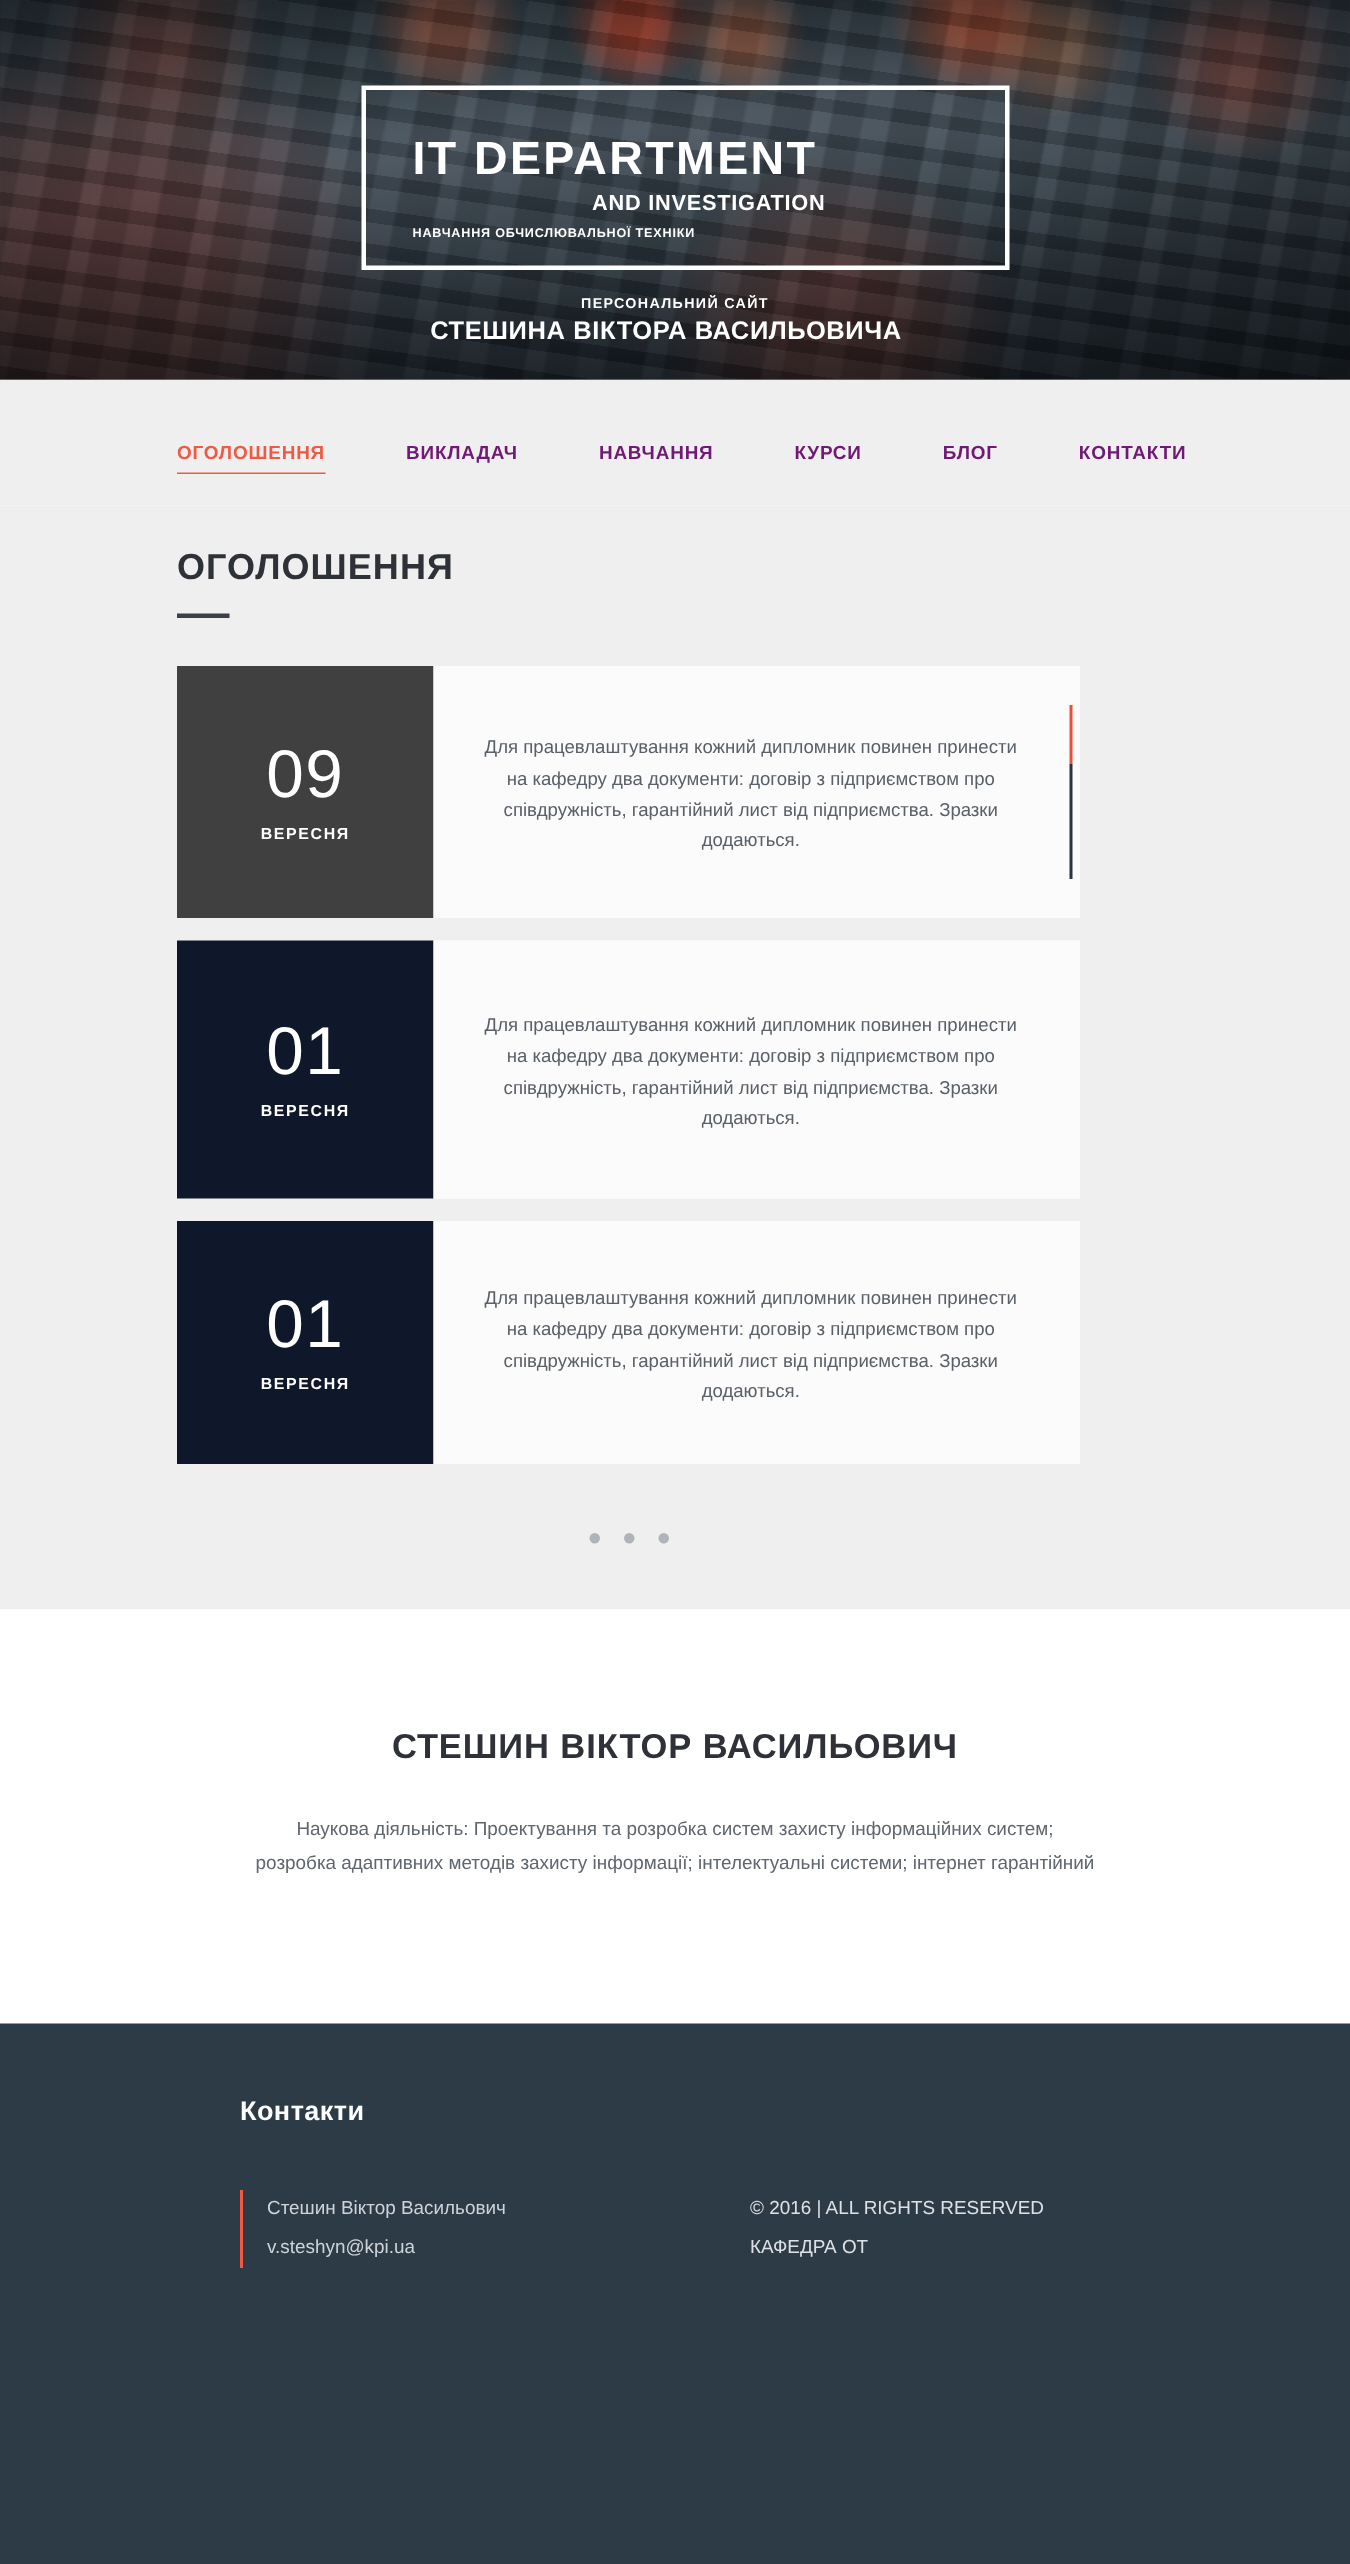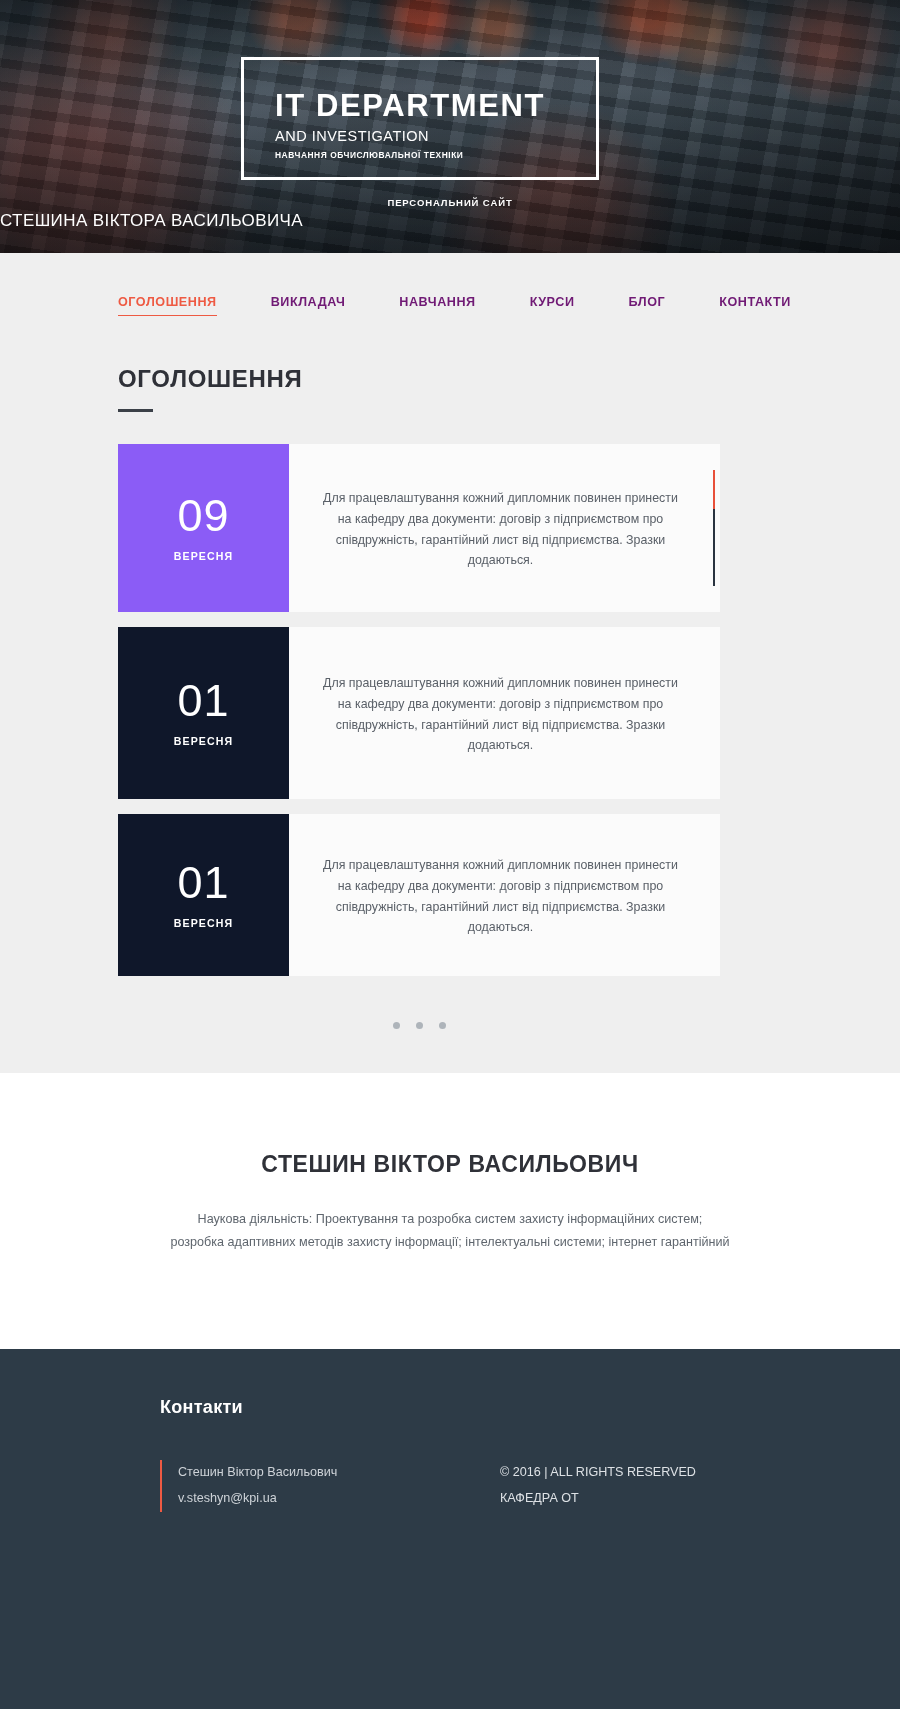--- a/index.html
+++ b/index.html
@@ -62,40 +62,41 @@
   }
   .hero-vignette {
     position: absolute; inset: 0;
     background: radial-gradient(ellipse at 50% 45%, rgba(0,0,0,0) 35%, rgba(0,0,0,0.38) 100%);
   }
 
   .logo-box {
     position: absolute;
     left: 241px;
     top: 57px;
-    width: 358px;
+    width: 432px;
     height: 123px;
     border: 3px solid #ffffff;
     padding: 30px 0 0 31px;
     z-index: 3;
   }
   .logo-title {
     font-size: 31px;
     font-weight: 700;
     letter-spacing: 1.6px;
     color: #ffffff;
     line-height: 1;
   }
   .logo-sub {
     font-size: 14.5px;
-    font-weight: 400;
+    font-weight: 700;
     letter-spacing: 0.5px;
     color: #ffffff;
     margin-top: 8px;
     line-height: 1;
+    text-align: center;
   }
   .logo-dept {
     font-size: 8.4px;
     font-weight: 700;
     letter-spacing: 0.55px;
     color: #ffffff;
     margin-top: 7px;
     line-height: 1;
   }
 
@@ -107,23 +108,23 @@
     font-size: 9.5px;
     font-weight: 700;
     letter-spacing: 0.9px;
     color: #ffffff;
     z-index: 3;
   }
   .hero-name {
     position: absolute;
     left: 0; right: 12px;
     top: 211px;
-    text-align: left;
+    text-align: center;
     font-size: 17px;
-    font-weight: 400;
+    font-weight: 700;
     letter-spacing: 0.4px;
     color: #ffffff;
     z-index: 3;
   }
 
   
   .nav-wrap {
     background: #efefef;
     height: 84px;
     display: flex;
@@ -187,21 +188,21 @@
     width: 171px;
     flex: 0 0 171px;
     background: #0f172a;
     color: #ffffff;
     display: flex;
     flex-direction: column;
     align-items: center;
     justify-content: center;
     padding: 18px 0 20px;
   }
-  .card.is-active .card-date { background: #8b5cf6; }
+  .card.is-active .card-date { background: #404040; }
   .card-day {
     font-size: 45px;
     font-weight: 300;
     line-height: 1;
     letter-spacing: 1px;
     color: #ffffff;
   }
   .card-month {
     font-size: 10.6px;
     font-weight: 700;

